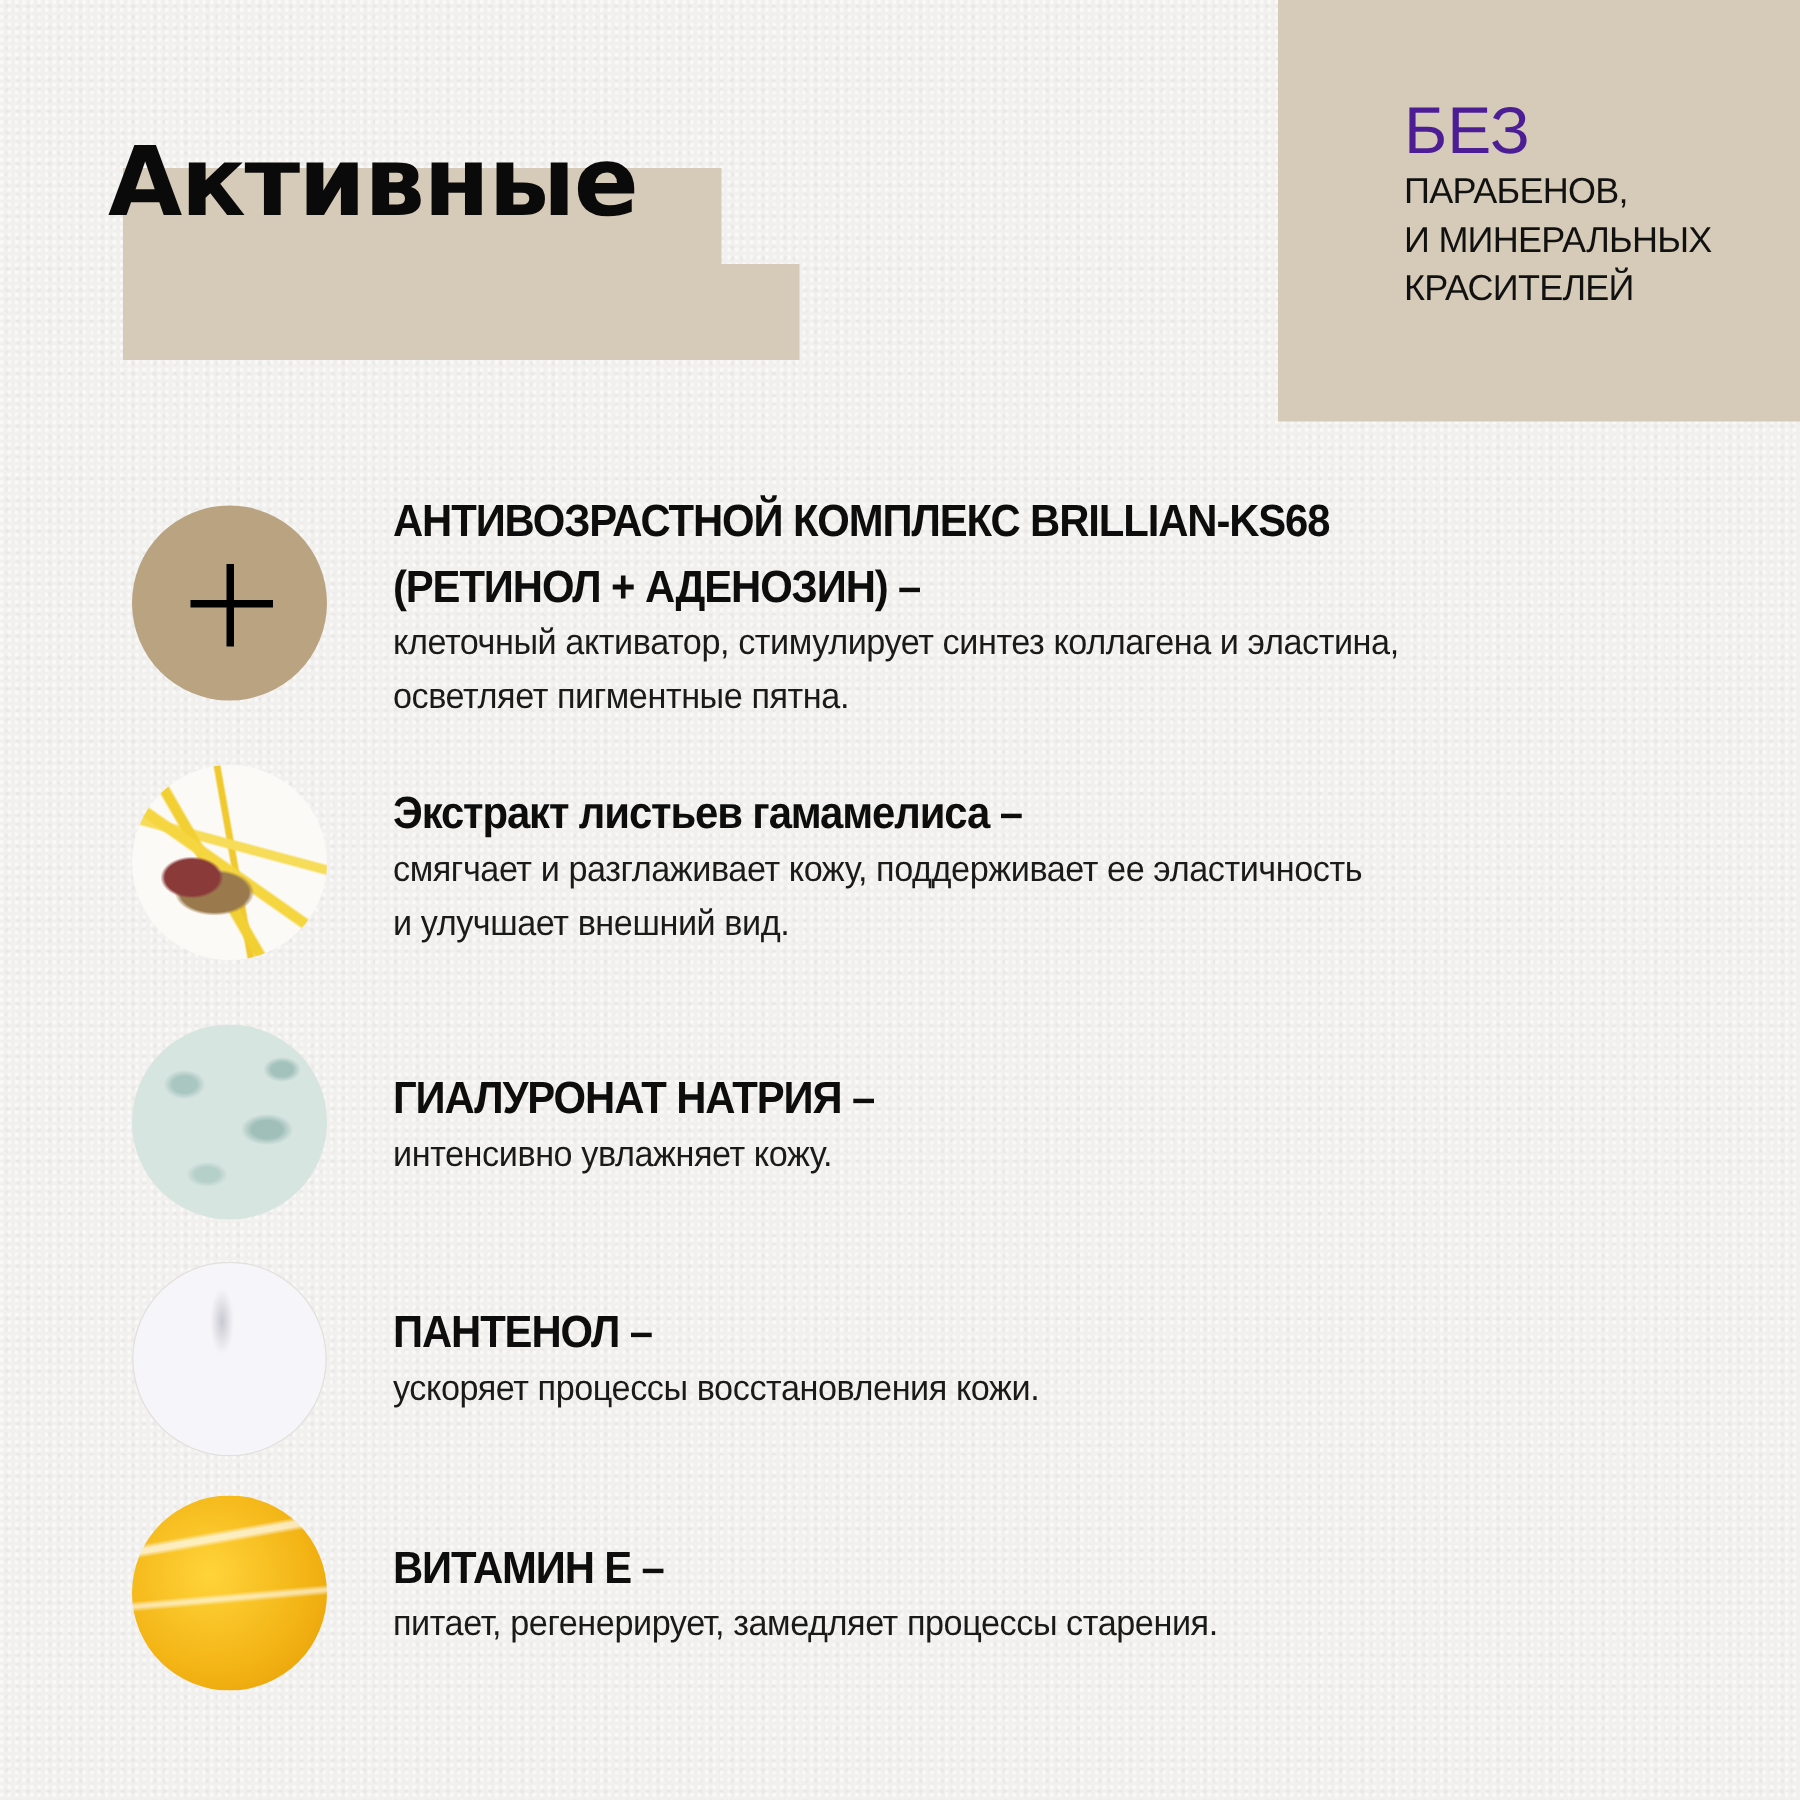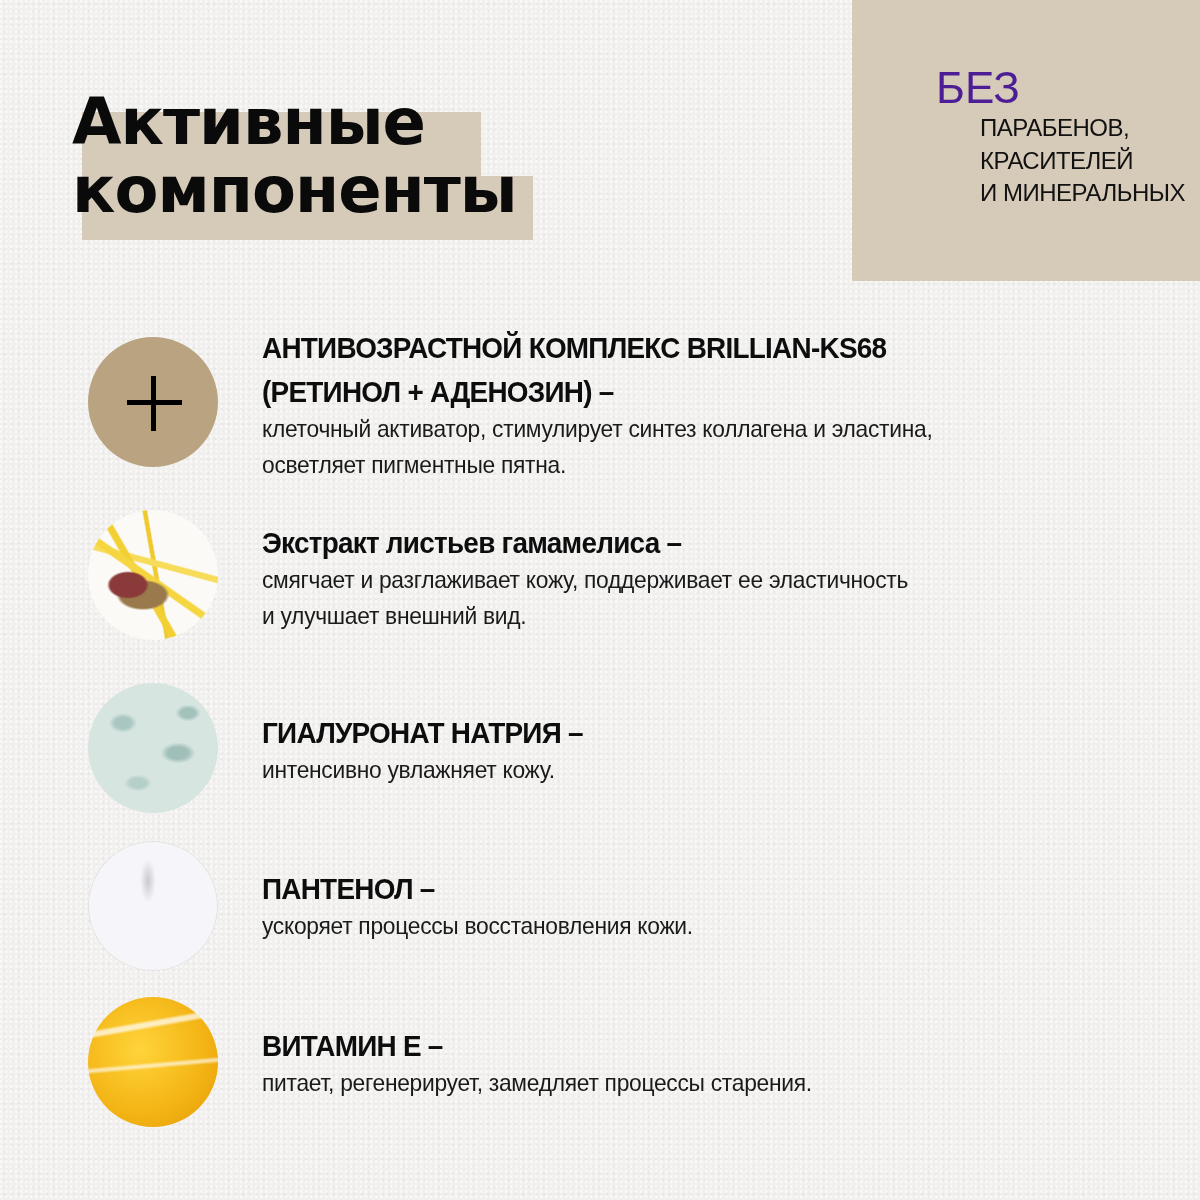--- a/index.html
+++ b/index.html
@@ -25,21 +25,21 @@
   .free-box {
     position: absolute; left: 852px; top: 0; width: 348px; height: 281px;
     background: #d6cab9;
   }
   .free-box .big {
     position: absolute; left: 84px; top: 64px;
     font-size: 44px; line-height: 48px; color: #4c1d95;
   }
   .free-box .lines {
     position: absolute; left: 84px; top: 112px;
-    font-size: 24px; line-height: 32.5px; color: #111; letter-spacing: -0.5px; margin-left: 44px;
+    font-size: 24px; line-height: 32.5px; color: #111; letter-spacing: -0.5px;
   }
   .free-box .lines span { display: block; }
   .item { position: absolute; left: 0; width: 1200px; }
   .circle {
     position: absolute; left: 88px; width: 130px; height: 130px; border-radius: 50%;
     overflow: hidden;
   }
   .c-plus { background: #b9a381; }
   .c-plus .plus-v { position: absolute; left: 63px; top: 39px; width: 5px; height: 55px; background: #000; }
   .c-plus .plus-h { position: absolute; left: 39px; top: 63px; width: 55px; height: 5px; background: #000; }
@@ -87,29 +87,28 @@
   }
   .item-desc span { display: block; }
 </style>
 </head>
 <body>
 
 <div class="hl hl-1"></div>
 <div class="hl hl-2"></div>
 <h1 class="page-title">
   <span>Активные</span>
-  <span>компоненты</span>
 </h1>
 
 <div class="free-box">
   <div class="big">БЕЗ</div>
   <div class="lines">
     <span>ПАРАБЕНОВ,</span>
+    <span>И МИНЕРАЛЬНЫХ</span>
     <span>КРАСИТЕЛЕЙ</span>
-    <span>И МИНЕРАЛЬНЫХ</span>
   </div>
 </div>
 
 <div class="item" style="top:0">
   <div class="circle c-plus" style="top:337px">
     <div class="plus-v"></div>
     <div class="plus-h"></div>
   </div>
   <h2 class="item-title" style="top:326px">
     <span>АНТИВОЗРАСТНОЙ КОМПЛЕКС BRILLIAN-KS68</span>

